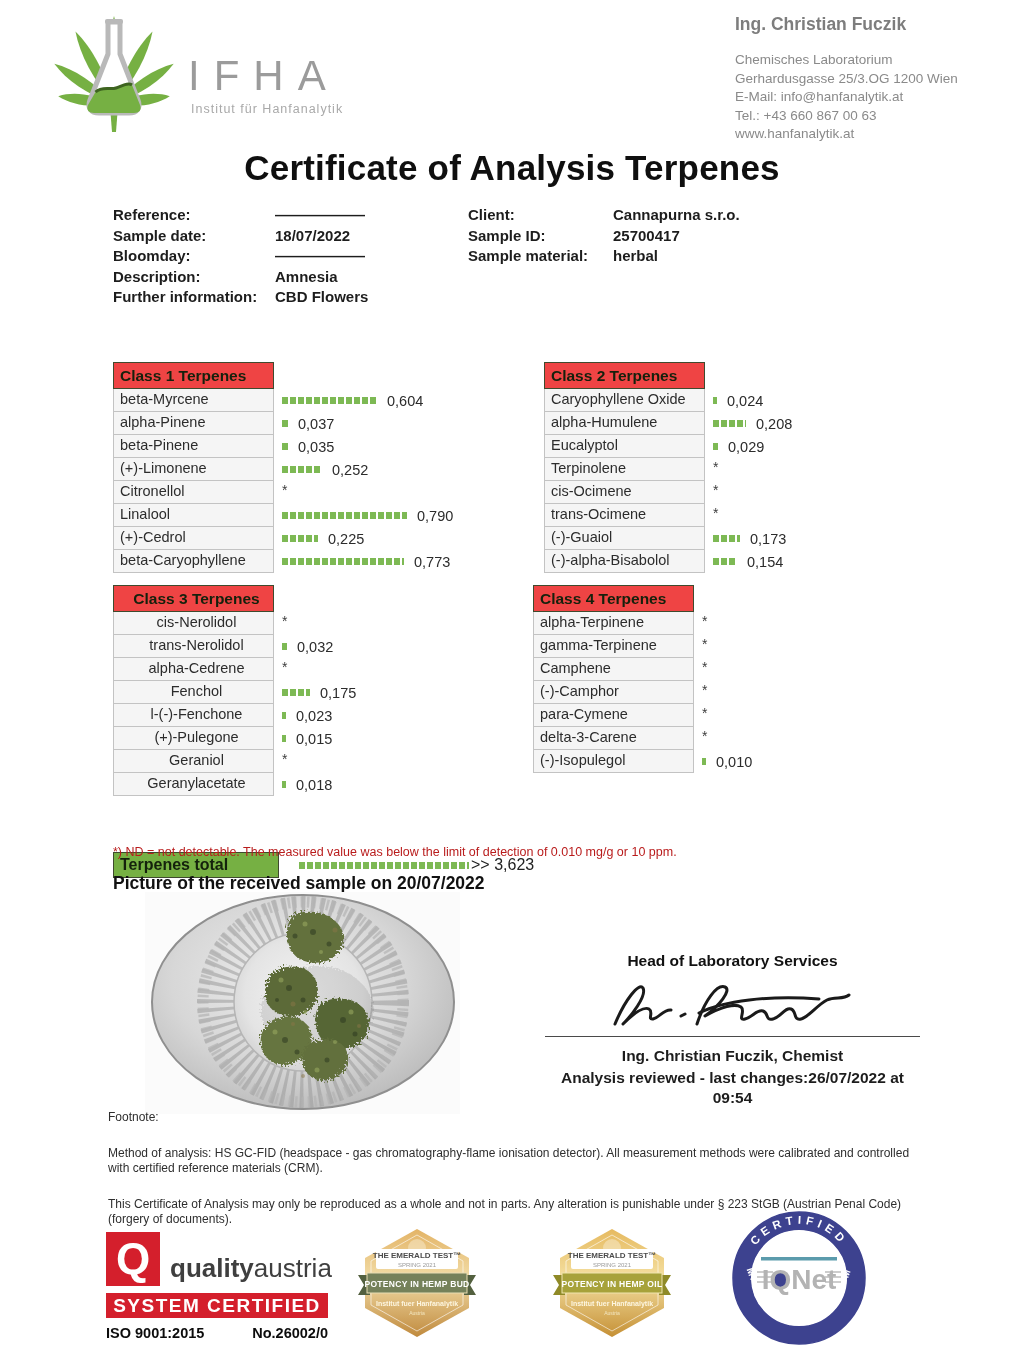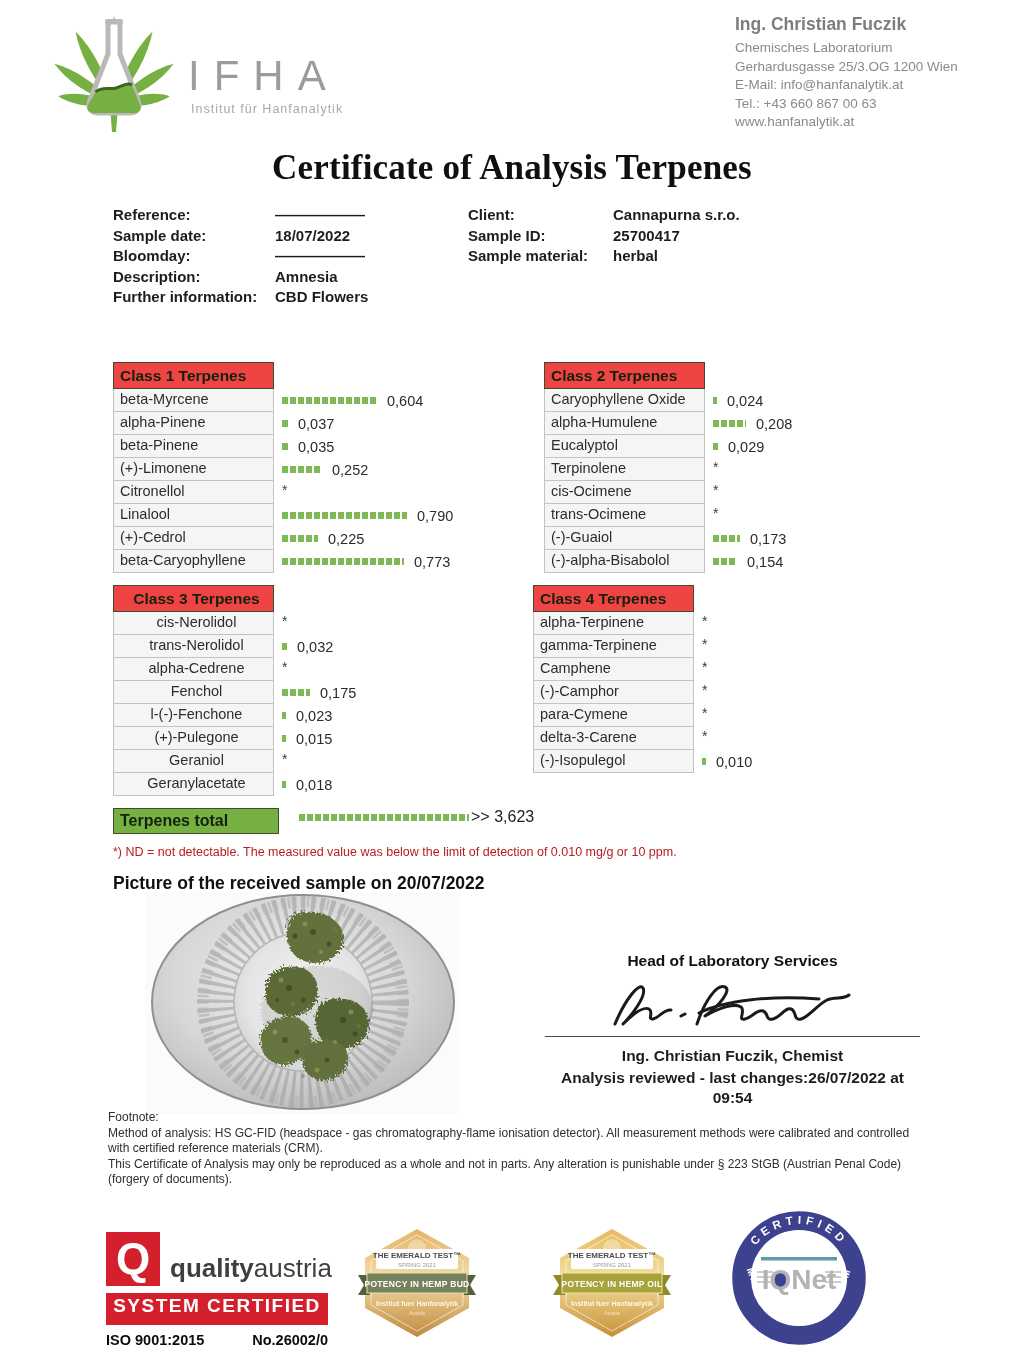--- a/index.html
+++ b/index.html
@@ -8,25 +8,25 @@
     position:relative; width:1024px; height:1365px; margin:0 auto;
     background:#ffffff; font-family:"Liberation Sans", sans-serif; color:#1d1d1d;
     overflow:hidden;
   }
   
   .logo-wrap { position:absolute; left:50px; top:8px; width:380px; height:140px; }
   .logo-svg { position:absolute; left:0; top:0; }
   .brand-name { position:absolute; left:138px; top:44px; font-size:42px; letter-spacing:14px; color:#9b9b9b; font-weight:400; }
   .brand-tagline { position:absolute; left:141px; top:94px; font-size:12.5px; letter-spacing:1px; color:#a9a9a9; }
   .contact { position:absolute; left:735px; top:14px; width:280px; color:#8a8a8a; }
-  .contact .c-name { font-size:17.5px; font-weight:700; color:#7d7d7d; margin-bottom:4px; }
+  .contact .c-name { font-size:17.5px; font-weight:700; color:#7d7d7d; margin-bottom:16px; }
   .contact .c-line { font-size:13.5px; line-height:18.5px; }
   
   .doc-title { position:absolute; left:0; top:148px; width:100%; text-align:center;
-    font-size:35px; font-weight:800; color:#0f0f0f; letter-spacing:0.2px;font-family:Liberation Serif, serif; }
+    font-size:35px; font-weight:800; color:#0f0f0f; letter-spacing:0.2px; }
   
   .meta-left { position:absolute; left:113px; top:205px; }
   .meta-right { position:absolute; left:468px; top:205px; }
   .meta-row { display:flex; font-size:15px; line-height:20.5px; }
   .meta-row .m-label { font-weight:700; width:162px; }
   .meta-right .meta-row .m-label { width:145px; }
   .meta-row .m-value { font-weight:700; }
   
   .terp-table { position:absolute; width:390px; }
   .t1 { left:113px; top:362px; } .t2 { left:533px; top:362px;padding-left:11px; }
@@ -40,51 +40,51 @@
     width:161px; background:#f5f5f5; border:1px solid #c3c3c3; border-top:none;
     font-size:14.5px; color:#2c2c2c; line-height:21px; padding-left:6px;
     white-space:nowrap; overflow:hidden;
   }
   .tzone { display:flex; align-items:center; padding-left:8px; }
   .bar { display:inline-block; height:7px;
     background:repeating-linear-gradient(90deg,#7db954 0px,#7db954 6px,#ffffff 6px,#ffffff 8px); }
   .val { font-size:14.5px; color:#2c2c2c; margin-left:10px; }
   .star { font-size:14px; color:#3c3c3c; position:relative; top:-3px; }
   
-  .total-row { position:absolute; left:113px; top:808px; display:flex; align-items:flex-start; }
+  .total-row { position:absolute; left:113px; top:852px; display:flex; align-items:center; }
   .total-box { width:166px; height:26px; background:#76b043; border:1px solid #3f4a2e;
     font-size:16px; font-weight:700; color:#14210c; line-height:24px; padding-left:6px; }
   .total-zone { display:flex; align-items:center; padding-left:20px; }
   .total-val { font-size:16px; font-weight:400; color:#222; margin-left:2px; }
   
   .nd-notes { position:absolute; left:113px; top:845px; width:820px;
     font-size:12.5px; font-weight:400; color:#b91c1c; line-height:15.5px; }
   .pic-title { position:absolute; left:113px; top:873px; font-size:17.5px; font-weight:800; color:#111; }
   
   .photo { position:absolute; left:145px; top:892px; width:315px; height:222px; background:#fbfbfb; }
   
   .sig-block { position:absolute; left:545px; top:952px; width:375px; text-align:center; }
   .sig-heading { font-size:15.5px; font-weight:700; color:#111; }
   .sig-svg { margin-top:2px; }
   .sig-line { border-top:1.5px solid #4a4a4a; width:100%; margin-top:-6px; }
   .sig-name { font-size:15.5px; font-weight:700; margin-top:10px; }
   .sig-review { font-size:15.5px; font-weight:700; margin-top:3px; line-height:20px; }
   
   .footnote { position:absolute; left:108px; top:1110px; width:812px;
     font-size:12px; color:#2e2e2e; line-height:15.5px; }
-  .footnote p { margin-top:0; }
+  .footnote p { margin-top:20px; }
   .footnote .fn-label { margin-top:0; }
   
   .badge-qa { position:absolute; left:106px; top:1232px; width:230px; }
   .qa-row1 { display:flex; align-items:flex-end; }
   .qa-q { width:54px; height:54px; background:#d41f2c; color:#fff; font-weight:800; font-size:44px;
     text-align:center; line-height:54px; font-family:"Liberation Sans",sans-serif; }
   .qa-words { margin-left:10px; font-size:26px; color:#3f3f3f; padding-bottom:2px; white-space:nowrap; }
   .qa-bold { font-weight:800; } .qa-light { font-weight:300; }
-  .qa-banner { margin-top:7px; width:222px; height:32px; background:#d41f2c; color:#fff;
+  .qa-banner { margin-top:7px; width:222px; height:25px; background:#d41f2c; color:#fff;
     font-weight:800; font-size:19px; letter-spacing:1.5px; text-align:center; line-height:25px; }
   .qa-row3 { width:222px; display:flex; justify-content:space-between; margin-top:7px;
     font-size:14.5px; font-weight:800; color:#0c0c0c; }
   .badge-emerald { position:absolute; top:1226px; }
   .em1 { left:356px; } .em2 { left:551px; }
   .badge-iqnet { position:absolute; left:731px; top:1210px; }
 </style>
 </head>
 <body>
 

